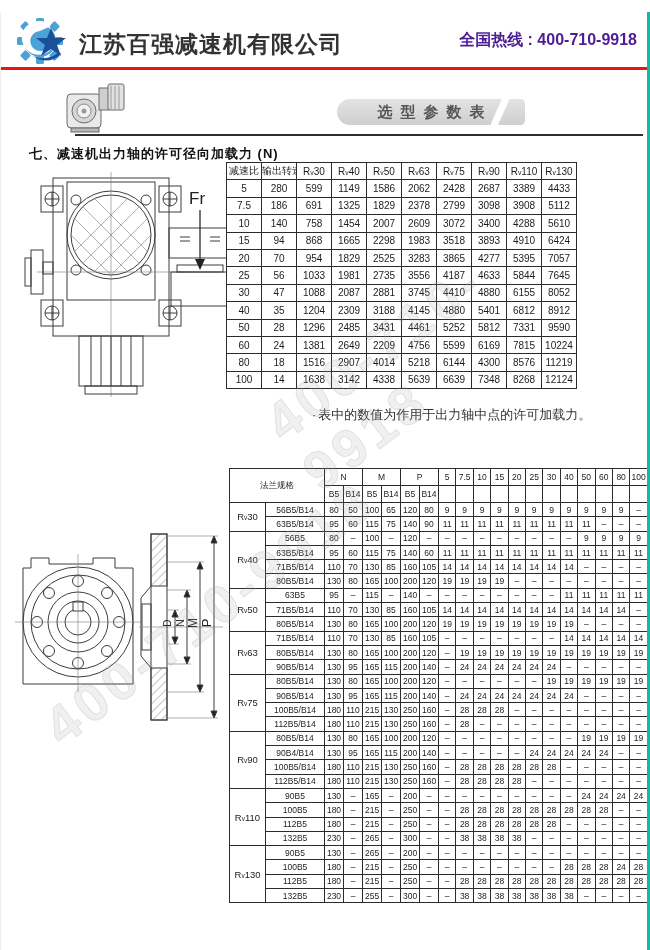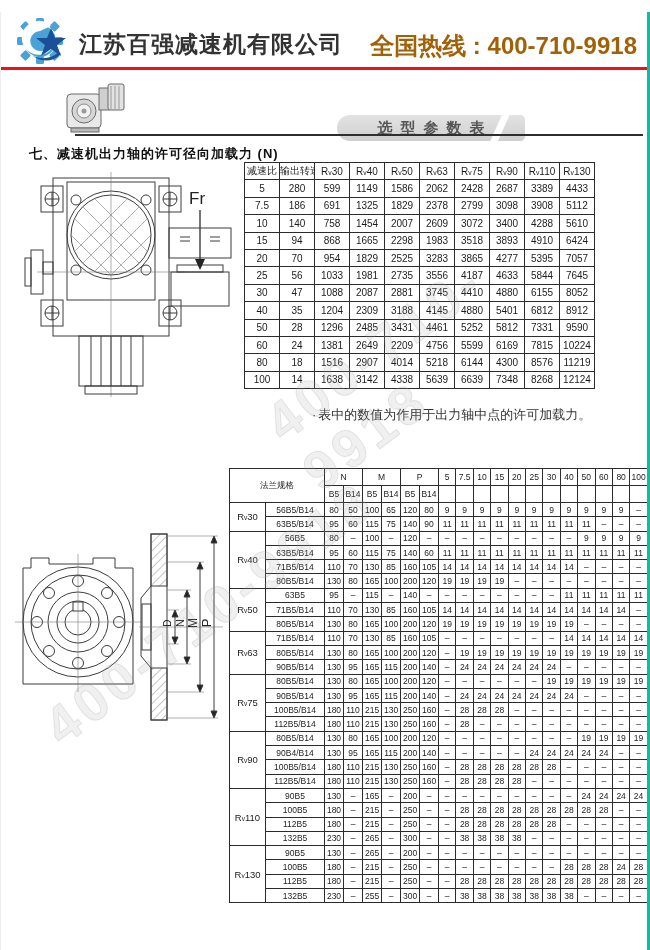--- a/index.html
+++ b/index.html
@@ -6,40 +6,40 @@
   body { background:#fff; }
   .page {
     position:relative; width:650px; height:950px; margin:12px auto;
     background:#fff; overflow:hidden;
     font-family:"Liberation Sans","DejaVu Sans",sans-serif;
     border-left:1px solid #eee; border-right:3px solid #14b8a6;
   }
   
   .logo { position:absolute; left:12px; top:4px; width:64px; height:52px; }
   .company { position:absolute; left:78px; top:17px; font-size:23px; font-weight:bold; color:#333; letter-spacing:1px; }
-  .hotline { position:absolute; right:10px; top:18px; font-size:24px; font-weight:bold; color:#a16207; }
+  .hotline { position:absolute; right:10px; top:18px; font-size:16px; font-weight:bold; color:#4c1d95; }
   .red-line { position:absolute; left:0; top:55px; width:650px; height:3px; background:#ee1212; }
   
   .thumb { position:absolute; left:62px; top:68px; width:74px; height:54px; }
-  .badge { position:absolute; left:336px; top:103px; width:188px; height:26px;
+  .badge { position:absolute; left:336px; top:87px; width:188px; height:26px;
     background:linear-gradient(#e3e3e3,#cfcfcf); border-radius:14px 5px 5px 14px;
     display:flex; align-items:center; justify-content:center; overflow:hidden; }
   .badge span { font-size:15px; font-weight:bold; color:#555; letter-spacing:8px; padding-left:8px; }
   .badge .slash { position:absolute; right:22px; top:-6px; width:7px; height:40px; background:#fff; transform:rotate(24deg); }
   .divider { position:absolute; left:74px; top:122px; width:568px; height:2px; background:#2e2e2e; }
   
   .sec-title { position:absolute; left:28px; font-size:13px; font-weight:bold; color:#101010; letter-spacing:1px; }
   #sec7-title { top:133px; }
   #sec8-title { top:441px; }
   .drawing1 { position:absolute; left:22px; top:150px; width:212px; height:242px; }
   .drawing2 { position:absolute; left:8px; top:486px; width:220px; height:258px; }
   
   table { border-collapse:collapse; table-layout:fixed; background:#fff; }
   th, td { border:1px solid #2b2b2b; text-align:center; vertical-align:middle; padding:0; font-weight:normal; color:#1c1c1c; overflow:hidden; white-space:nowrap; }
-  #t1 { position:absolute; left:243px; top:150px; width:351px; }
+  #t1 { position:absolute; left:225px; top:150px; width:351px; }
   #t1 th, #t1 td { height:17.4px; font-size:10px; }
   #t2 { position:absolute; left:228px; top:456px; width:414px; }
   #t2 th, #t2 td { height:14.3px; font-size:8.5px; }
   #t2 th { height:17px; }
   #t2 .series { font-size:9.5px; }
   .vs { font-size:0.68em; }
   
   .notes { position:absolute; left:311px; top:394px; width:330px; }
   .note { font-size:13px; color:#333; line-height:17.5px; }
   .note::before { content:"·"; margin-right:2px; }

